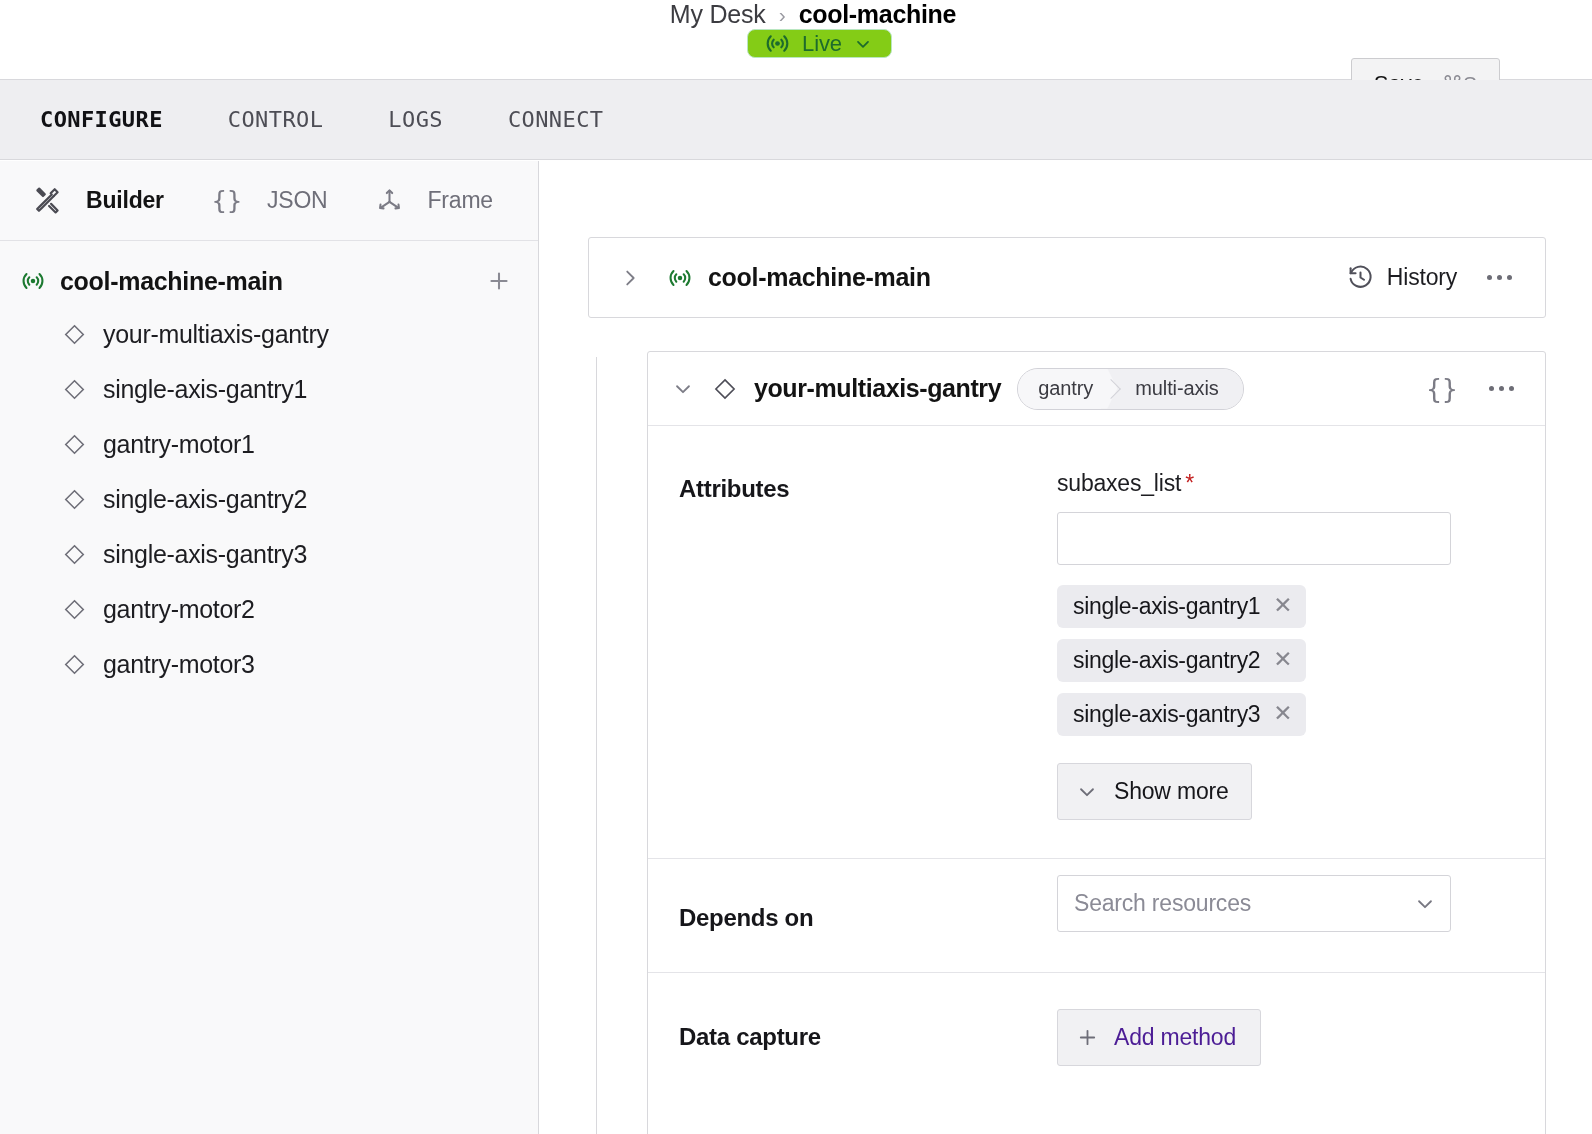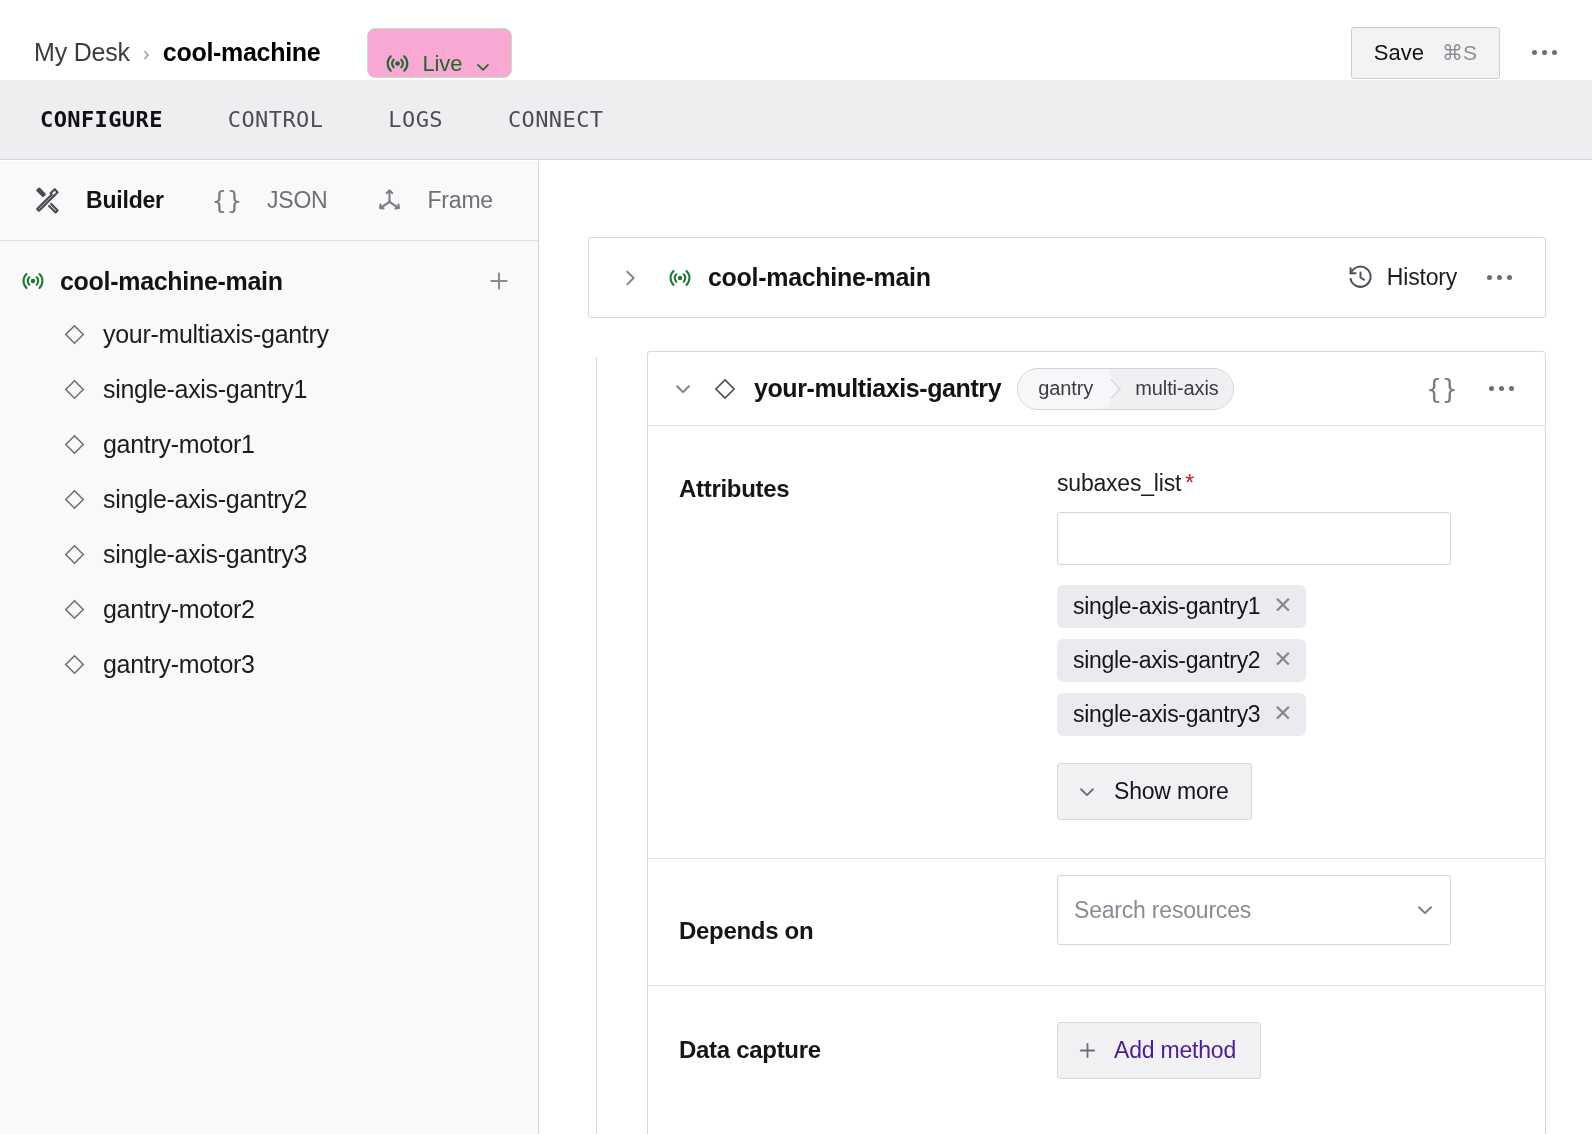--- a/index.html
+++ b/index.html
@@ -6,42 +6,42 @@
   html, body {
     width: 1592px; height: 1134px;
     background: #ffffff;
     font-family: "Liberation Sans", sans-serif;
     color: #131313;
     overflow: hidden;
   }
 
   
   .topbar {
-    position: absolute; left: 0; top: 13px; width: 1592px; height: 80px;
+    position: absolute; left: 0; top: 0; width: 1592px; height: 80px;
     background: #ffffff;
     border-bottom: 1px solid #d8d8dc;
-    display: flex; align-items: center;
+    display: flex; align-items: center; flex-direction: column;
   }
   .crumbs { display: flex; align-items: center; margin-left: 34px; }
   .crumb-root {
     font-size: 25px; color: #3c3c41; letter-spacing: -0.2px;
   }
   .crumb-sep {
     margin: 0 13px; color: #9a9aa1; font-size: 21px; line-height: 1;
   }
   .crumb-current {
     font-size: 25px; font-weight: bold; color: #000000; letter-spacing: -0.3px;
   }
   .live-badge {
     margin-left: 47px;
     height: 50px; padding: 0 18px 0 16px;
-    background: #f9a8d4;
+    background: #84cc16;
     border: 1px solid #b9e6c0;
     border-radius: 8px;
-    display: flex; align-items: flex-end; gap: 11px;
+    display: flex; align-items: center; gap: 11px;
     cursor: pointer;
   }
   .live-label { font-size: 22px; color: #1d6b2c; letter-spacing: -0.1px; }
 
   .topbar-right {
     margin-left: auto; display: flex; align-items: center; margin-right: 24px;
   }
   .save-btn {
     height: 52px; padding: 0 22px;
     background: #f3f3f4;
@@ -184,21 +184,21 @@
     background: #f3f3f5;
     overflow: hidden;
   }
   .pill {
     display: flex; align-items: center;
     font-size: 20px; color: #3b3b42;
     padding: 0 14px;
     letter-spacing: -0.1px;
   }
   .pill.first { padding-left: 20px; padding-right: 8px; background:#f7f7f9; }
-  .pill.second { padding-left: 18px; padding-right: 14px; background:#f0f0f3; }
+  .pill.second { padding-left: 18px; padding-right: 24px; background:#f0f0f3; }
   .pill-divider {
     width: 16px; position: relative; background: #f0f0f3;
   }
   .pill-divider:before {
     content: ""; position: absolute; left: -6px; top: 0; bottom: 0; width: 22px;
     background: #f7f7f9;
     clip-path: polygon(0 0, 55% 0, 100% 50%, 55% 100%, 0 100%);
   }
   .pill-divider:after {
     content: ""; position: absolute; left: 3px; top: 50%;
@@ -264,21 +264,21 @@
     height: 57px; padding: 0 22px 0 18px;
     background: #f1f1f3; border: 1px solid #d7d7dc; border-radius: 3px;
     display: inline-flex; align-items: center; gap: 16px;
     cursor: pointer;
   }
   .show-more-label { font-size: 23px; color: #16161a; letter-spacing: -0.2px; }
 
   .row-depends { padding-top: 16px; padding-bottom: 40px; align-items: flex-end; }
   .row-depends .row-label { padding-top: 14px; }
   .select-box {
-    width: 394px; height: 70px;
+    width: 394px; height: 57px;
     border: 1px solid #d4d4d9; border-radius: 3px;
     background: #ffffff;
     display: flex; align-items: center;
     padding: 0 14px 0 16px;
     cursor: pointer;
   }
   .select-placeholder { font-size: 23px; color: #8b8b96; letter-spacing: -0.2px; }
   .select-chev { margin-left: auto; display: flex; align-items: center; }
 
   .row-datacapture { padding-top: 36px; padding-bottom: 40px; align-items: flex-start; }

